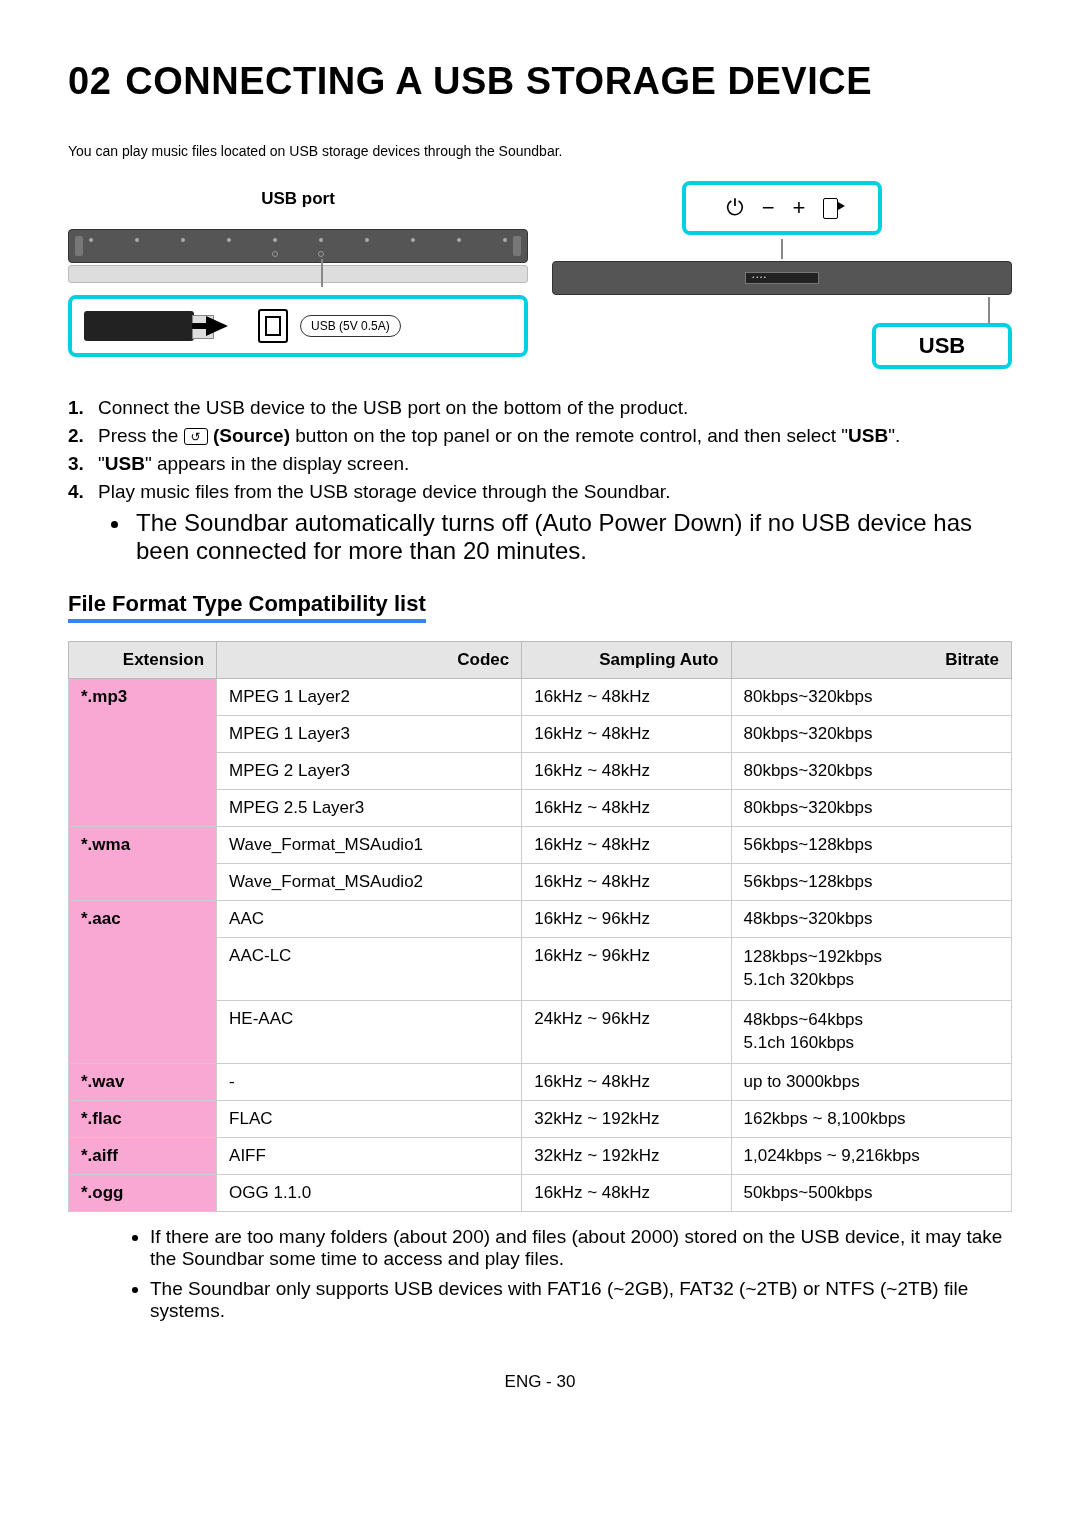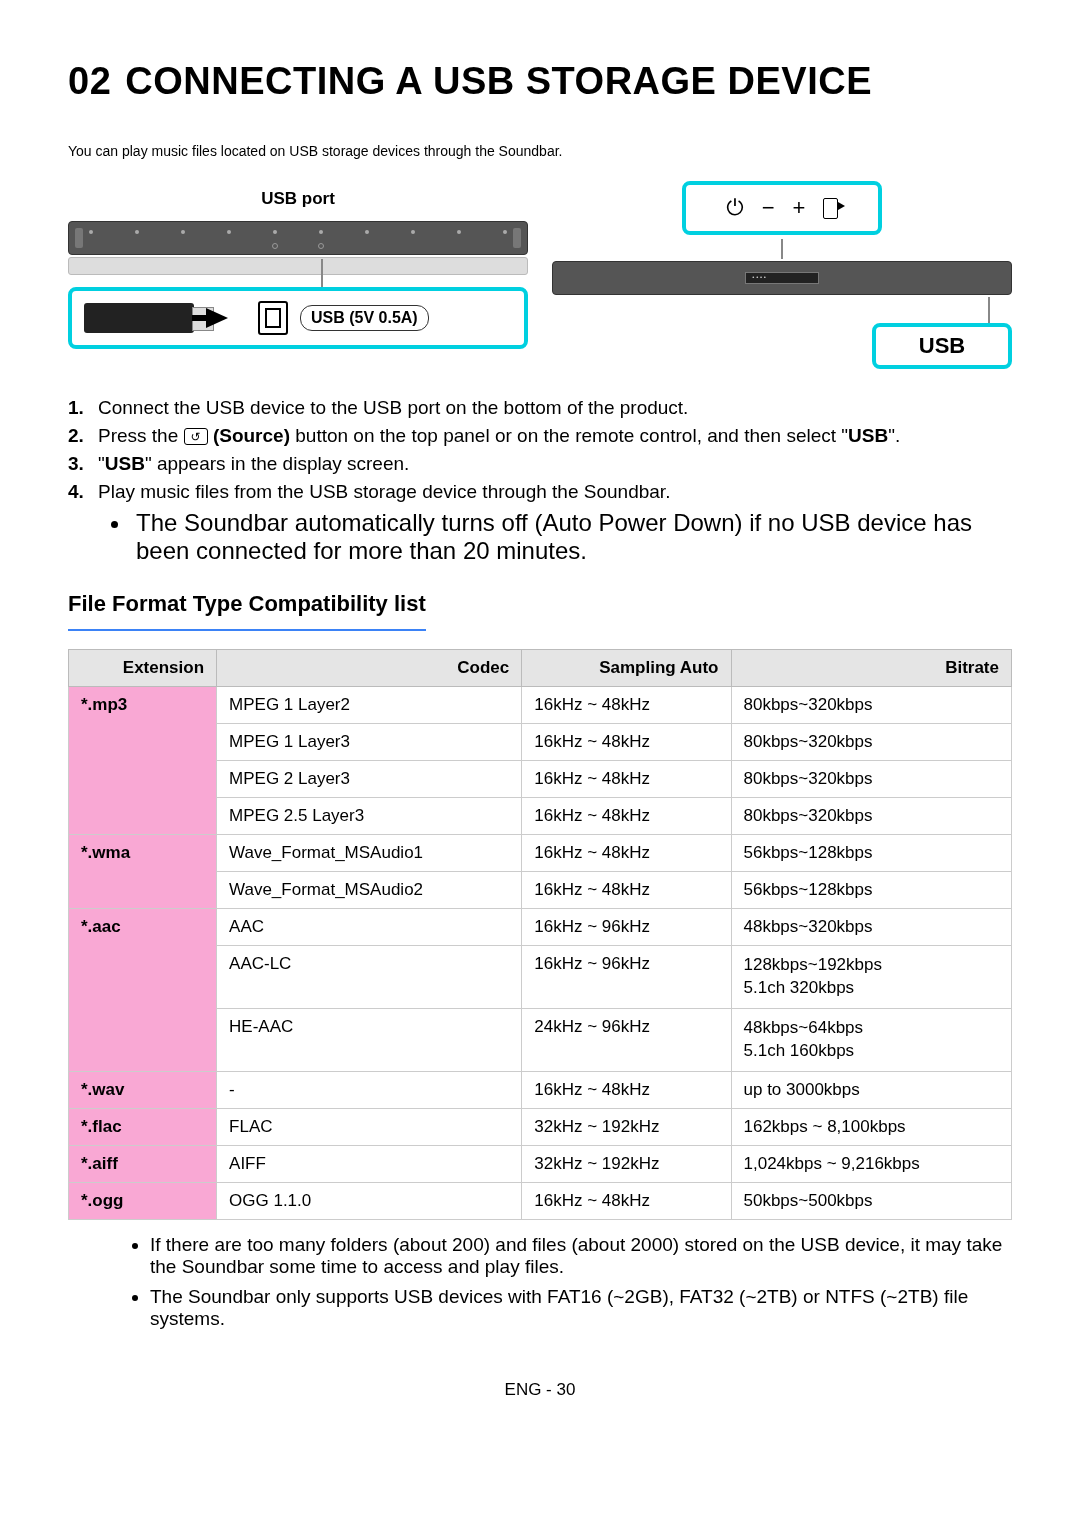--- a/index.html
+++ b/index.html
@@ -22,21 +22,21 @@
   .diagram-wrap {
     display: flex;
     gap: 24px;
     margin-bottom: 28px;
   }
   .diagram-left, .diagram-right { flex: 1; position: relative; }
 
   
   .usb-port-label {
     font-size: 17px; font-weight: bold; text-align: center;
-    margin: 8px 0 12px 0;
+    margin: 8px 0 20px 0;
   }
   .soundbar-body {
     height: 34px; background:#555; border:1px solid #333; border-radius:4px;
     position:relative;
   }
   .soundbar-body::before, .soundbar-body::after{
     content:""; position:absolute; top:6px; bottom:6px; width:8px; background:#777; border-radius:2px;
   }
   .soundbar-body::before{left:6px;} .soundbar-body::after{right:6px;}
   .sb-dots{position:absolute; left:20px; right:20px; top:8px; display:flex; justify-content:space-between;}
@@ -63,21 +63,21 @@
   .arrow-right{
     width:0;height:0;border-top:10px solid transparent;border-bottom:10px solid transparent;
     border-left:22px solid #000; position:relative;
   }
   .arrow-right::before{content:"";position:absolute;left:-36px;top:-3px;width:18px;height:6px;background:#000;}
   .port-symbol{
     width:30px;height:34px;border:2px solid #000;border-radius:3px;position:relative;
   }
   .port-symbol::before{content:"";position:absolute;left:5px;right:5px;top:5px;bottom:5px;border:2px solid #000;}
   .port-badge{
-    border:1px solid #333;border-radius:12px;padding:3px 10px;font-size:16px;font-weight:bold;
+    border:1px solid #333;border-radius:12px;padding:3px 10px;font-size:12px;font-weight:normal;
   }
   .pointer-line-left{
     position:absolute; left:55%; top:78px; width:2px; height:28px; background:#888;
   }
 
   
   .top-panel{
     border:4px solid #00d0e0; border-radius:8px; padding:10px 18px; width:200px; margin:0 auto;
     display:flex; gap:18px; align-items:center; justify-content:center; font-size:22px;
   }
@@ -103,22 +103,22 @@
   ol.steps li .num{font-weight:bold;position:absolute;left:-26px;}
   ol.steps li .inline-icon{
     display:inline-block;border:1.5px solid #000;border-radius:3px;padding:0 6px;font-size:13px;
     position:relative;top:-1px;
   }
   ol.steps li .inline-icon::before{content:"↺";font-size:12px;}
   ul.sub{list-style:disc;margin:6px 0 0 34px;font-size:24px;}
   ul.sub li{margin-bottom:6px;}
 
   h2.subhead{
-    font-size:22px;font-weight:900;margin:20px 0 4px 0;border-bottom:2px solid #3b82f6;
-    display:inline-block;padding-bottom:12px;
+    font-size:22px;font-weight:900;margin:20px 0 4px 0;border-bottom:4px solid #3b82f6;
+    display:inline-block;padding-bottom:2px;
   }
 
   table.compat{
     width:100%;border-collapse:collapse;font-size:17px;margin-top:14px;
   }
   table.compat th{
     background:#e5e5e5;text-align:right;font-weight:bold;padding:8px 12px;border:1px solid #bbb;
   }
   table.compat td{
     padding:8px 12px;border:1px solid #ccc;vertical-align:top;

